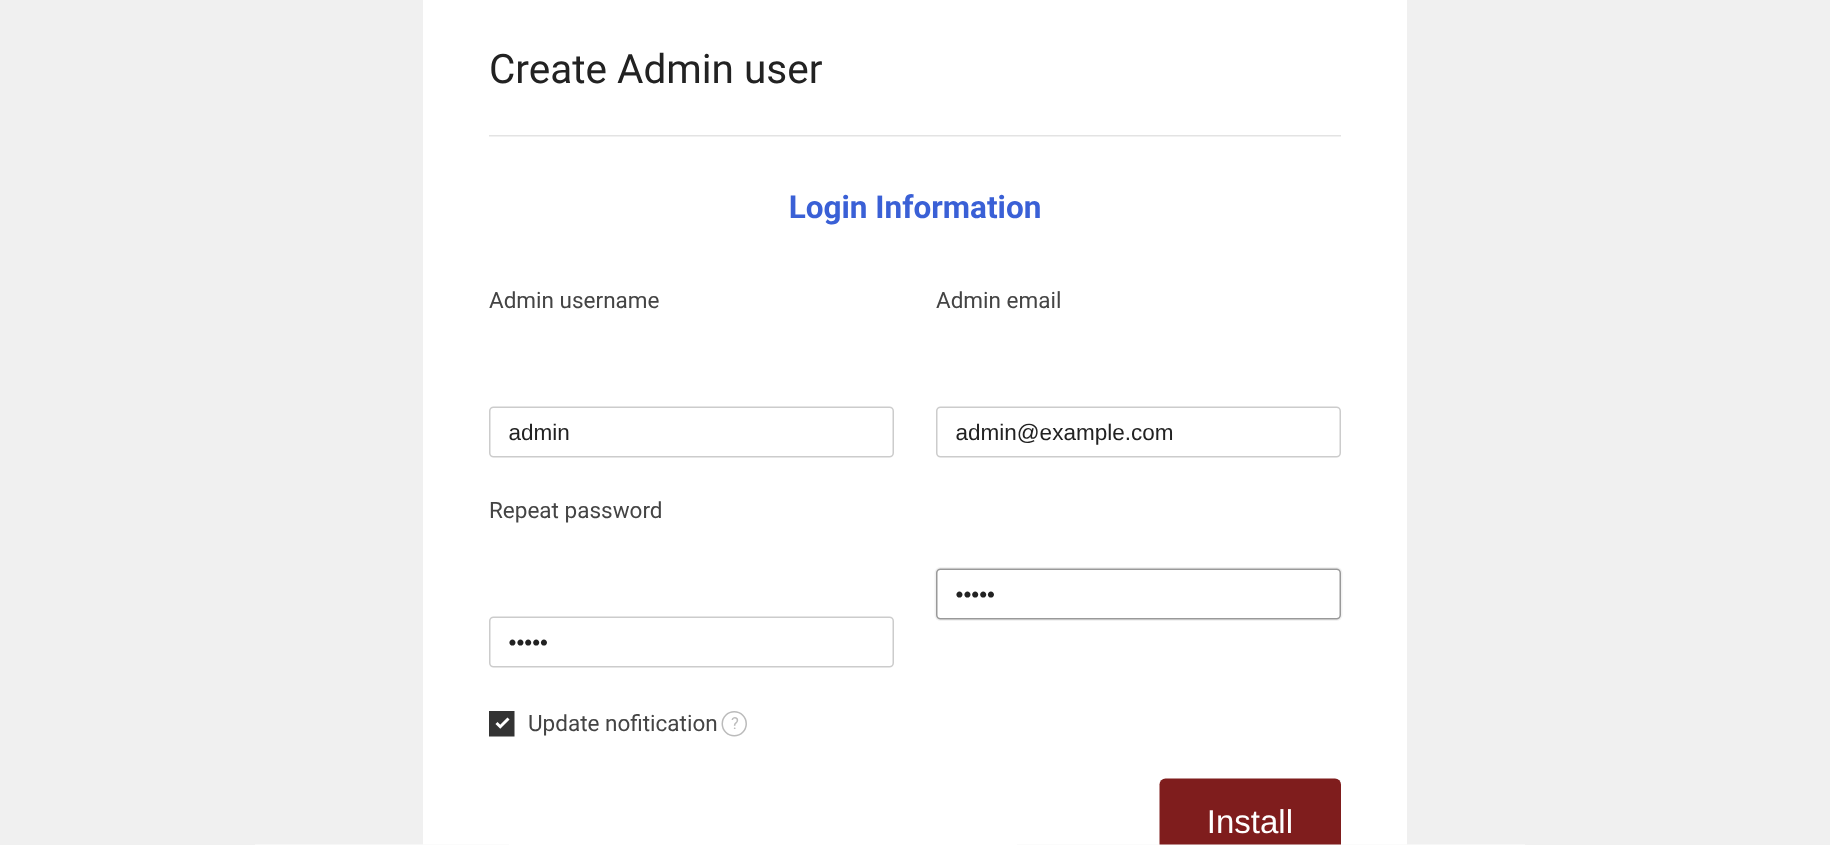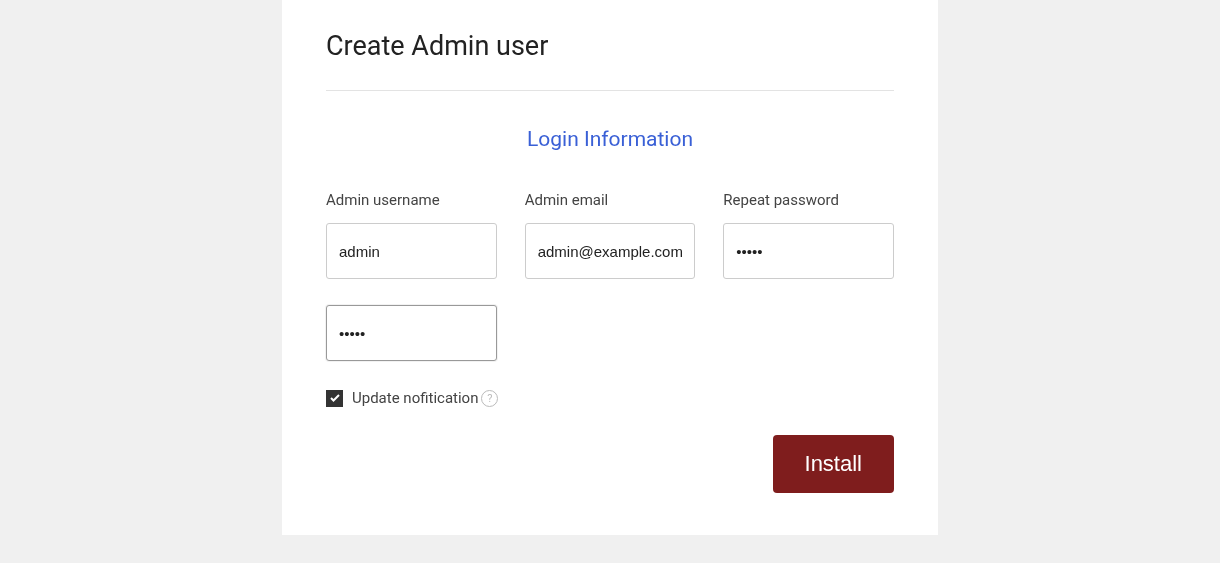--- a/index.html
+++ b/index.html
@@ -30,46 +30,47 @@
     }
     .divider {
       border: none;
       border-top: 1px solid #e3e3e3;
       margin-bottom: 36px;
     }
     .section-title {
       text-align: center;
       color: #3a60d6;
       font-size: 21px;
-      font-weight: 400;
+      font-weight: 700;
       margin-bottom: 40px;
     }
     .form-grid {
       display: grid;
-      grid-template-columns: 1fr 1fr 1fr;
+      grid-template-columns: 1fr 1fr;
       column-gap: 28px;
       row-gap: 26px;
       margin-bottom: 28px;
     }
     .field-label {
       font-size: 15px;
       color: #444;
       margin-bottom: 14px;
       display: block;
     }
     .text-input {
       width: 100%;
-      height: 56px;
+      height: 34px;
       border: 1px solid #ccc;
       border-radius: 3px;
       padding: 0 12px;
       font-size: 15px;
       color: #222;
       outline: none;
       background: #fff;
+      margin-top: 48px;
     }
     .text-input.focused {
       border-color: #999;
       box-shadow: 0 0 0 1px rgba(0,0,0,0.05);
     }
     .checkbox-row {
       display: flex;
       align-items: center;
       gap: 9px;
       margin-bottom: 28px;

